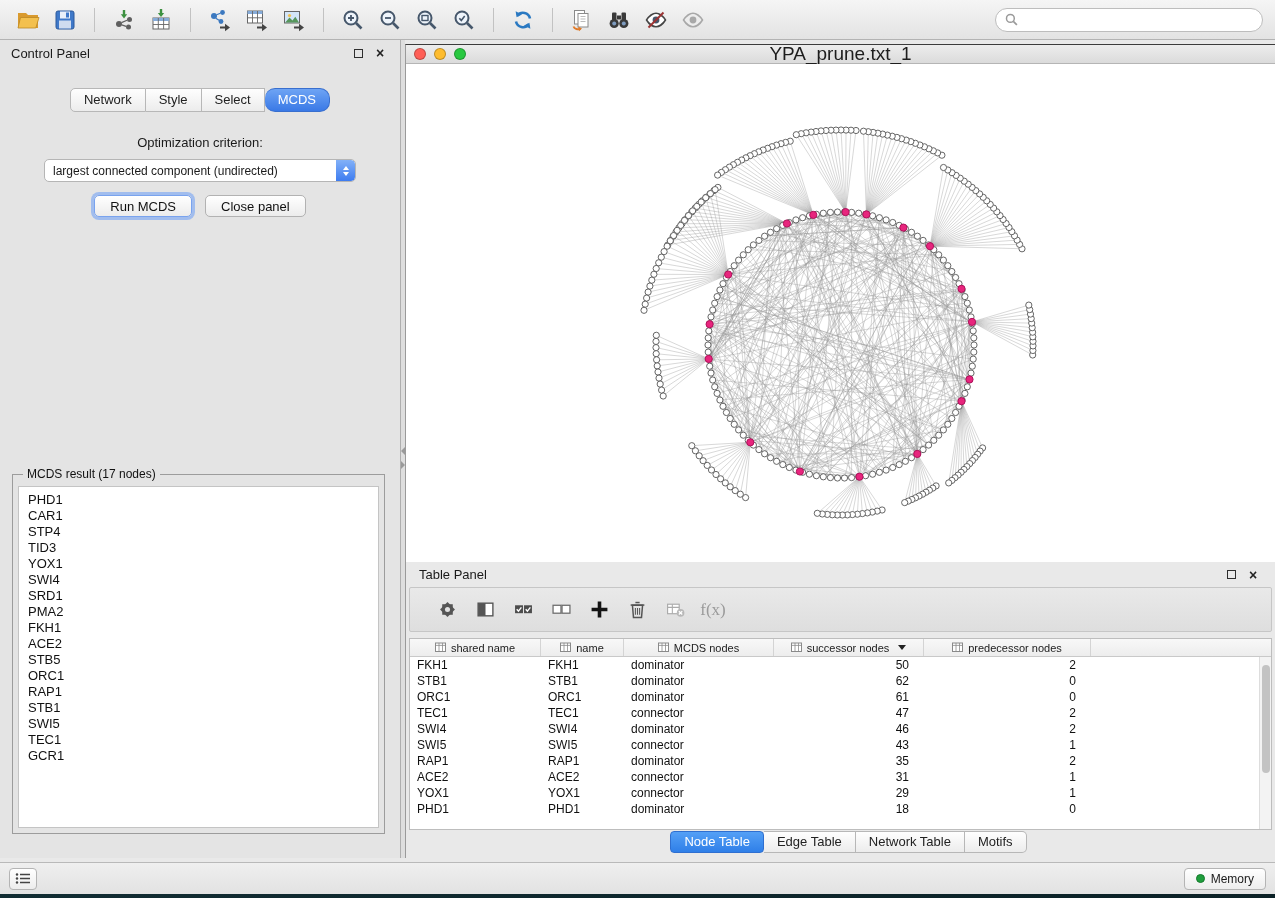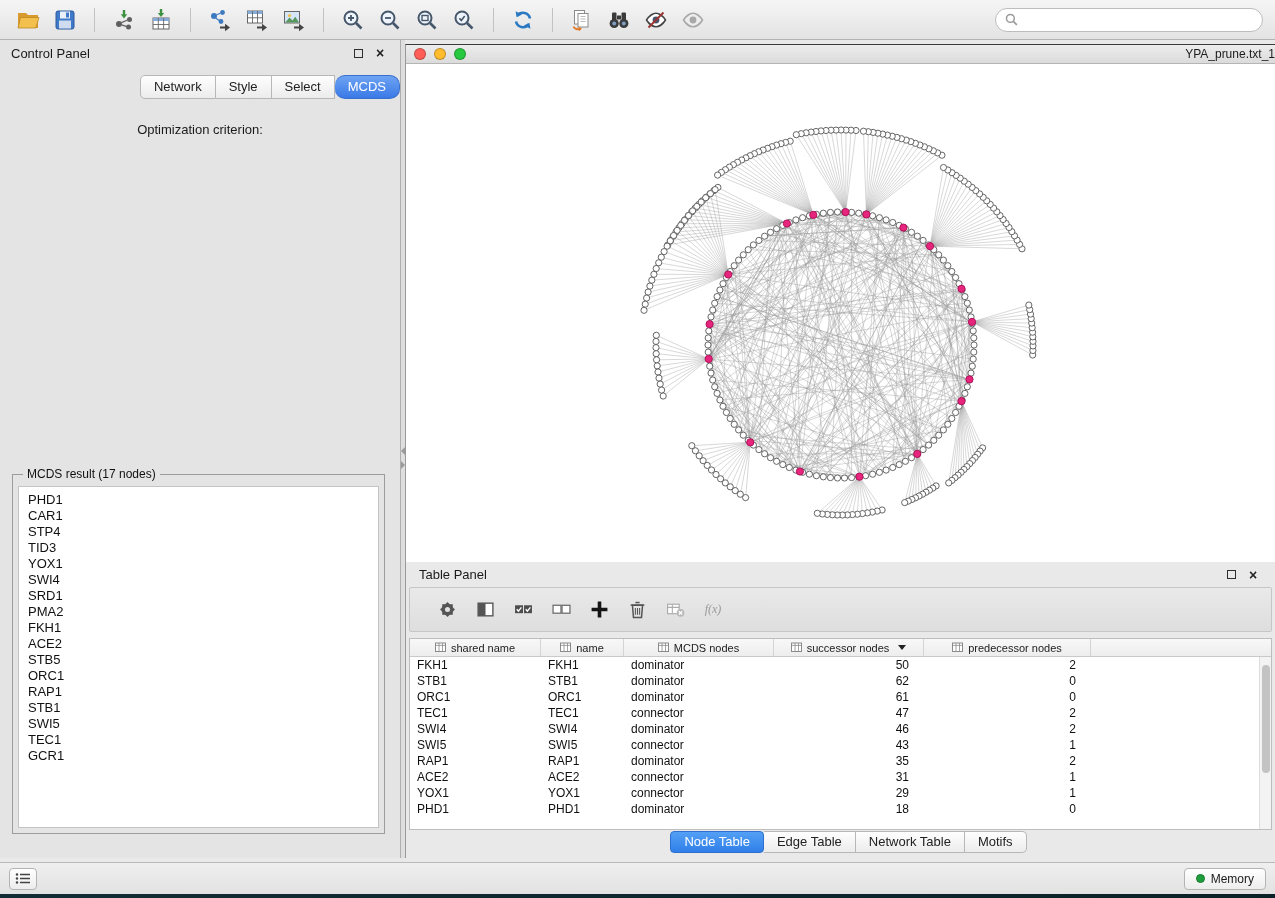--- a/index.html
+++ b/index.html
@@ -17,21 +17,21 @@
   .searchbox svg{width:13px;height:13px;flex:0 0 auto}
   .searchbox input{border:none;outline:none;flex:1;font-size:12px;background:transparent;font-family:"Liberation Sans",sans-serif}
 
   
   .control-panel{position:absolute;left:0;top:40px;width:401px;bottom:36px;background:#e4e4e4;border-right:1px solid #aeaeae}
   .cp-header{height:26px;display:flex;align-items:center;padding:0 11px;font-size:13px}
   .cp-header .sp{flex:1}
   .mini-btn{width:18px;height:16px;display:flex;align-items:center;justify-content:center;margin-left:4px;cursor:default}
   .float-sq{width:9px;height:9px;border:1.5px solid #2e2e2e;background:transparent}
   .close-x{font-size:14px;font-weight:bold;color:#222;line-height:1}
-  .cp-tabs{display:flex;justify-content:flex-end;margin-top:9px}
+  .cp-tabs{display:flex;justify-content:center;margin-top:22px}
   .cp-tab{font-size:13px;padding:3px 13px 4px;background:linear-gradient(#fefefe,#ececec);border:1px solid #b7b7b7;border-left:none;color:#222;cursor:default}
   .cp-tab:first-child{border-left:1px solid #b7b7b7;border-radius:5px 0 0 5px}
   .cp-tab:last-child{border-radius:0 5px 5px 0}
   .cp-tab.active{background:linear-gradient(#6ea4f4,#3a79e6);border-color:#396fce;color:#fff;border-radius:10px}
   .opt-label{text-align:center;font-size:13px;margin-top:23px}
   .select-row{display:flex;justify-content:center;margin-top:9px}
   .mac-select{width:312px;height:23px;background:#fff;border:1px solid #b5b5b5;border-radius:5px;display:flex;align-items:center;overflow:hidden;cursor:default}
   .mac-select .val{flex:1;font-size:12px;padding:0 8px;white-space:nowrap}
   .stepper{width:19px;align-self:stretch;background:linear-gradient(#82b1f8,#3e7cf0);display:flex;flex-direction:column;align-items:center;justify-content:center;gap:2px;border-radius:0 4px 4px 0}
   .tri-up{width:0;height:0;border-left:3.5px solid transparent;border-right:3.5px solid transparent;border-bottom:4px solid #fff}
@@ -46,33 +46,33 @@
 
   
   .v-split{position:absolute;left:401px;top:40px;width:4px;bottom:36px;background:#dedede;cursor:col-resize}
   .v-split .knob{position:absolute;left:0;top:405px;width:4px;height:26px;display:flex;flex-direction:column;align-items:center;justify-content:space-between;padding:2px 0}
   .knob i{display:block;width:0;height:0;border-top:4px solid transparent;border-bottom:4px solid transparent}
   .knob .l{border-right:4px solid #9a9a9a}
   .knob .r{border-left:4px solid #9a9a9a}
 
   
   .network-panel{position:absolute;left:405px;top:44px;right:0;height:518px;background:#fff;border-top:1px solid #3c3c3c;border-left:1px solid #9a9a9a}
-  .net-titlebar{height:19px;background:linear-gradient(#ededed,#dbdbdb);border-bottom:1px solid #b5b5b5;position:relative;display:flex;align-items:center;justify-content:flex-end;font-size:12px;color:#1d1d1d}
+  .net-titlebar{height:19px;background:linear-gradient(#ededed,#dbdbdb);border-bottom:1px solid #b5b5b5;position:relative;display:flex;align-items:center;justify-content:center;font-size:19px;color:#1d1d1d}
   .lights{position:absolute;left:8px;top:3px;display:flex;gap:8px}
   .light{width:12px;height:12px;border-radius:50%;border:0.5px solid rgba(0,0,0,.25);cursor:default}
   .net-canvas{position:relative;width:100%;height:498px;background:#fff;overflow:hidden}
 
   
   .table-panel{position:absolute;left:405px;top:562px;right:0;bottom:36px;background:#e9e9e9;border-left:1px solid #9a9a9a}
   .tp-header{height:25px;display:flex;align-items:center;padding:0 13px;font-size:13px}
   .tp-header .sp{flex:1}
   .tp-toolbar{height:45px;margin:0 3px;background:linear-gradient(#e9e9e9,#dedede);border:1px solid #c6c6c6;border-radius:2px;display:flex;align-items:center;padding:0 18px;gap:0}
   .tp-tool{width:38px;height:32px;display:flex;align-items:center;justify-content:center;cursor:default}
   .tp-tool svg{width:19px;height:19px}
-  .fx-label{font-family:"Liberation Serif",serif;font-style:italic;font-size:12px;color:#9a9a9a}
+  .fx-label{font-family:"Liberation Serif",serif;font-size:17px;color:#9a9a9a}
   .table-wrap{position:absolute;left:3px;right:3px;top:76px;bottom:28px;background:#fff;border:1px solid #bdbdbd;overflow:hidden}
   .thead{display:flex;height:18px;background:linear-gradient(#f8f8f8,#ededed);border-bottom:1px solid #c9c9c9;font-size:11px;color:#222}
   .th{display:flex;align-items:center;justify-content:center;gap:5px;border-right:1px solid #d4d4d4;position:relative}
   .th svg{width:11px;height:11px}
   .sort-tri{width:0;height:0;border-left:4px solid transparent;border-right:4px solid transparent;border-top:5px solid #222;margin-left:4px}
   .c1{width:131px}.c2{width:83px}.c3{width:150px}.c4{width:150px}.c5{width:167px}
   .th.fill,.tcell.fill{flex:1;border-right:none}
   .tbody{font-size:12px;color:#111}
   .trow{display:flex;height:16px;align-items:center}
   .tcell{padding-left:7px;white-space:nowrap;overflow:hidden}
@@ -252,20 +252,33 @@
           <span class="close-x">×</span>
         </span>
     </div>
     <div class="cp-tabs">
       <span class="cp-tab">Network</span>
       <span class="cp-tab">Style</span>
       <span class="cp-tab">Select</span>
       <span class="cp-tab active">MCDS</span>
     </div>
     <div class="opt-label">Optimization criterion:</div>
+    <div class="select-row">
+      <div class="mac-select">
+        <span class="val">largest connected component (undirected)</span>
+        <span class="stepper">
+            <span class="tri-up"></span>
+            <span class="tri-down"></span>
+          </span>
+      </div>
+    </div>
+    <div class="btn-row">
+      <button class="mac-btn focused">Run MCDS</button>
+      <button class="mac-btn">Close panel</button>
+    </div>
     <fieldset class="result">
       <legend>MCDS result (17 nodes)</legend>
       <div class="result-list">
           <div class="result-item">PHD1</div>
           <div class="result-item">CAR1</div>
           <div class="result-item">STP4</div>
           <div class="result-item">TID3</div>
           <div class="result-item">YOX1</div>
           <div class="result-item">SWI4</div>
           <div class="result-item">SRD1</div>

